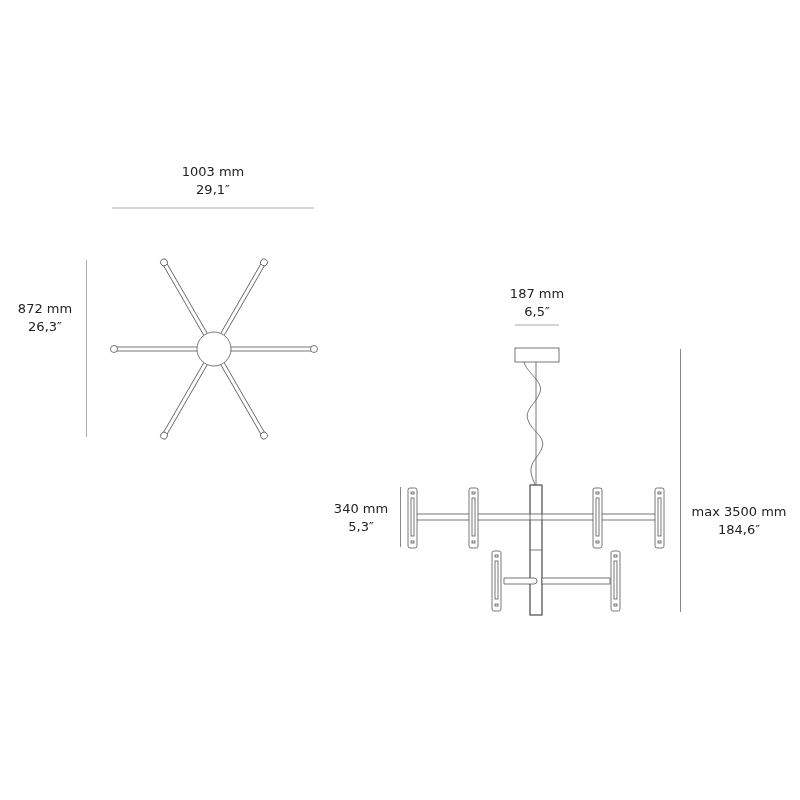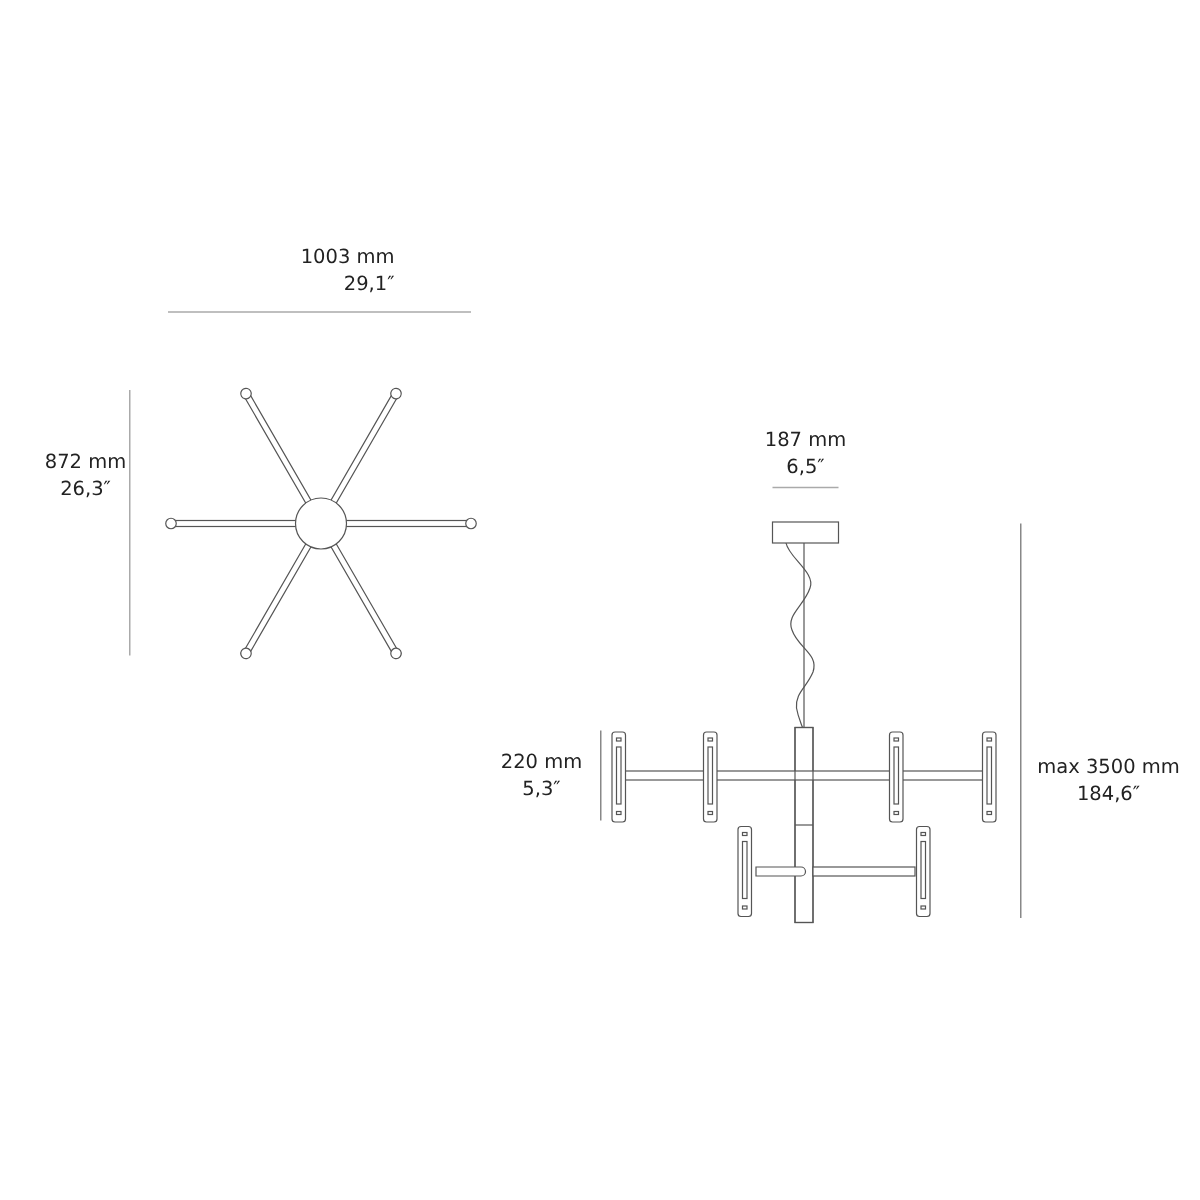--- a/index.html
+++ b/index.html
@@ -101,36 +101,36 @@
     </g>
     <g>
       <rect x="611" y="551" width="9" height="60" rx="2"></rect>
         <rect x="614" y="561" width="3" height="38"></rect>
         <rect x="614" y="555" width="3" height="2"></rect>
         <rect x="614" y="604" width="3" height="2"></rect>
     </g>
   </g>
 </svg>
 
-<div class="label" style="left:163px; top:163px; width:100px;text-align:right;">
+<div class="label" style="left:163px; top:163px; width:100px;">
   <div>1003 mm</div>
   <div>29,1″</div>
 </div>
 
-<div class="label" style="left:22px; top:300px; width:70px;">
+<div class="label" style="left:10px; top:300px; width:70px;">
   <div>872 mm</div>
   <div>26,3″</div>
 </div>
 
 <div class="label" style="left:497px; top:285px; width:80px;">
   <div>187 mm</div>
   <div>6,5″</div>
 </div>
 
 <div class="label" style="left:326px; top:500px; width:70px;">
-  <div>220 mm</div>
+  <div>340 mm</div>
   <div>5,3″</div>
 </div>
 
 <div class="label" style="left:684px; top:467px; width:110px;margin-top:36px;">
   <div>max 3500 mm</div>
   <div>184,6″</div>
 </div>
 
 </body></html>

